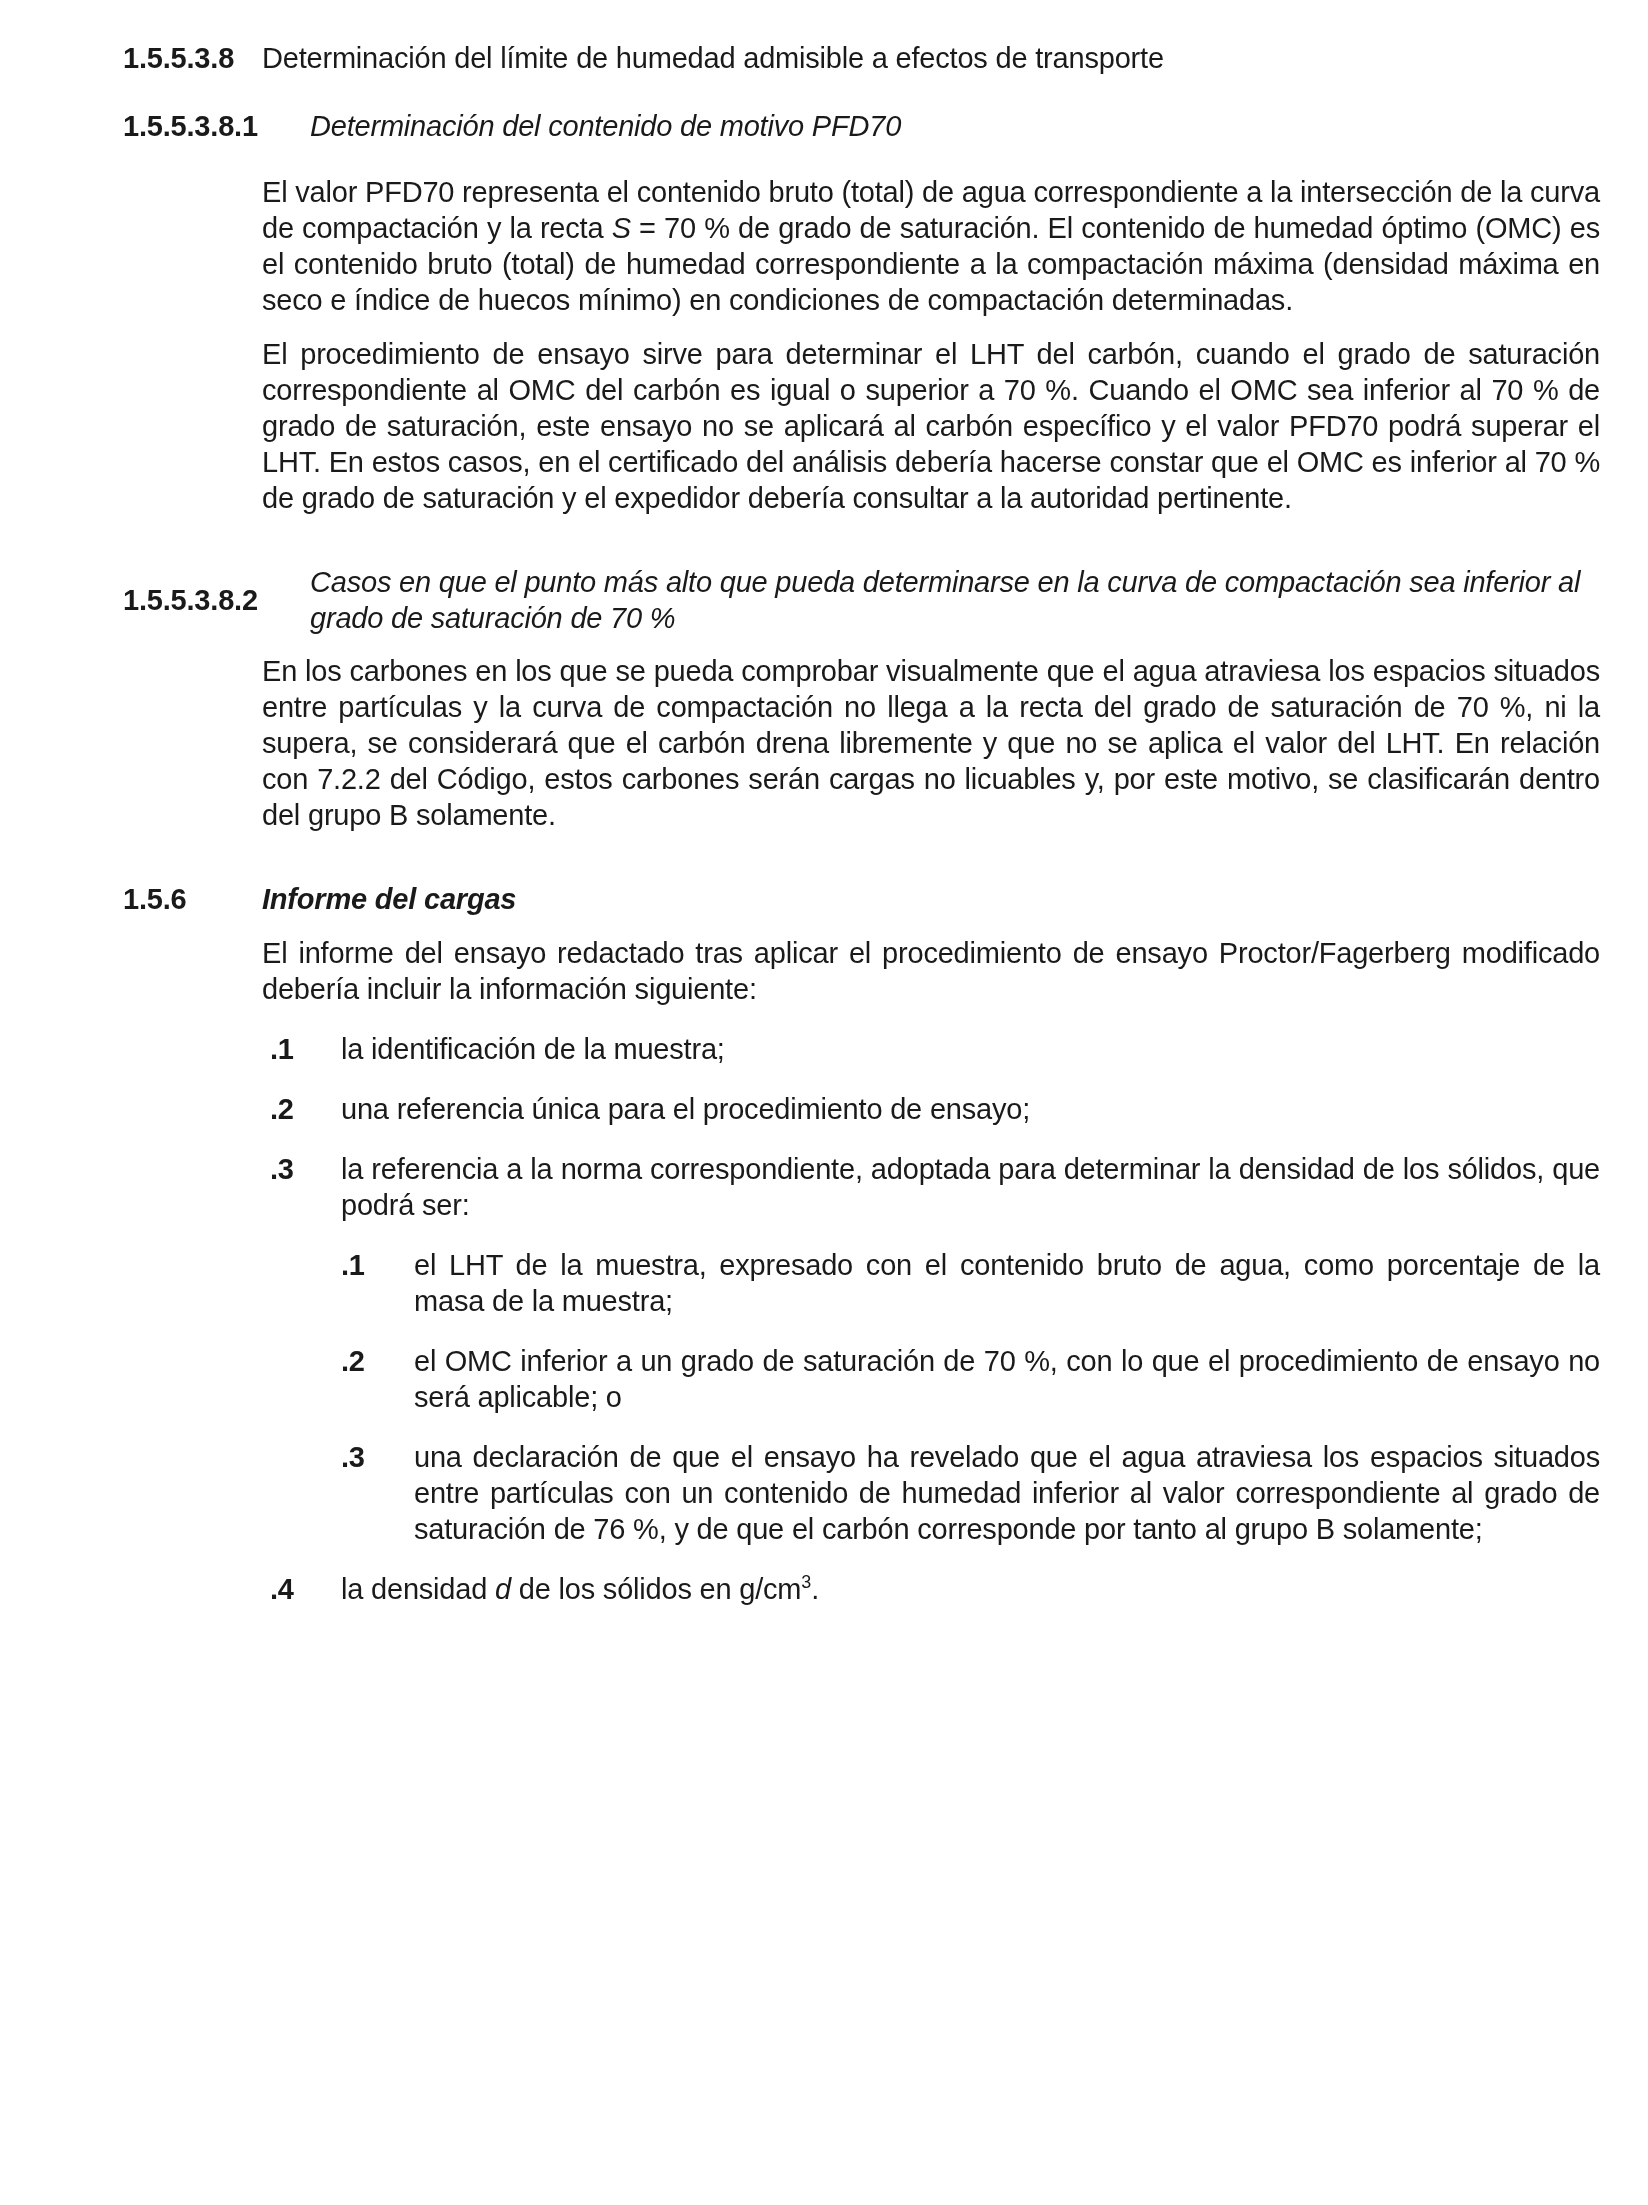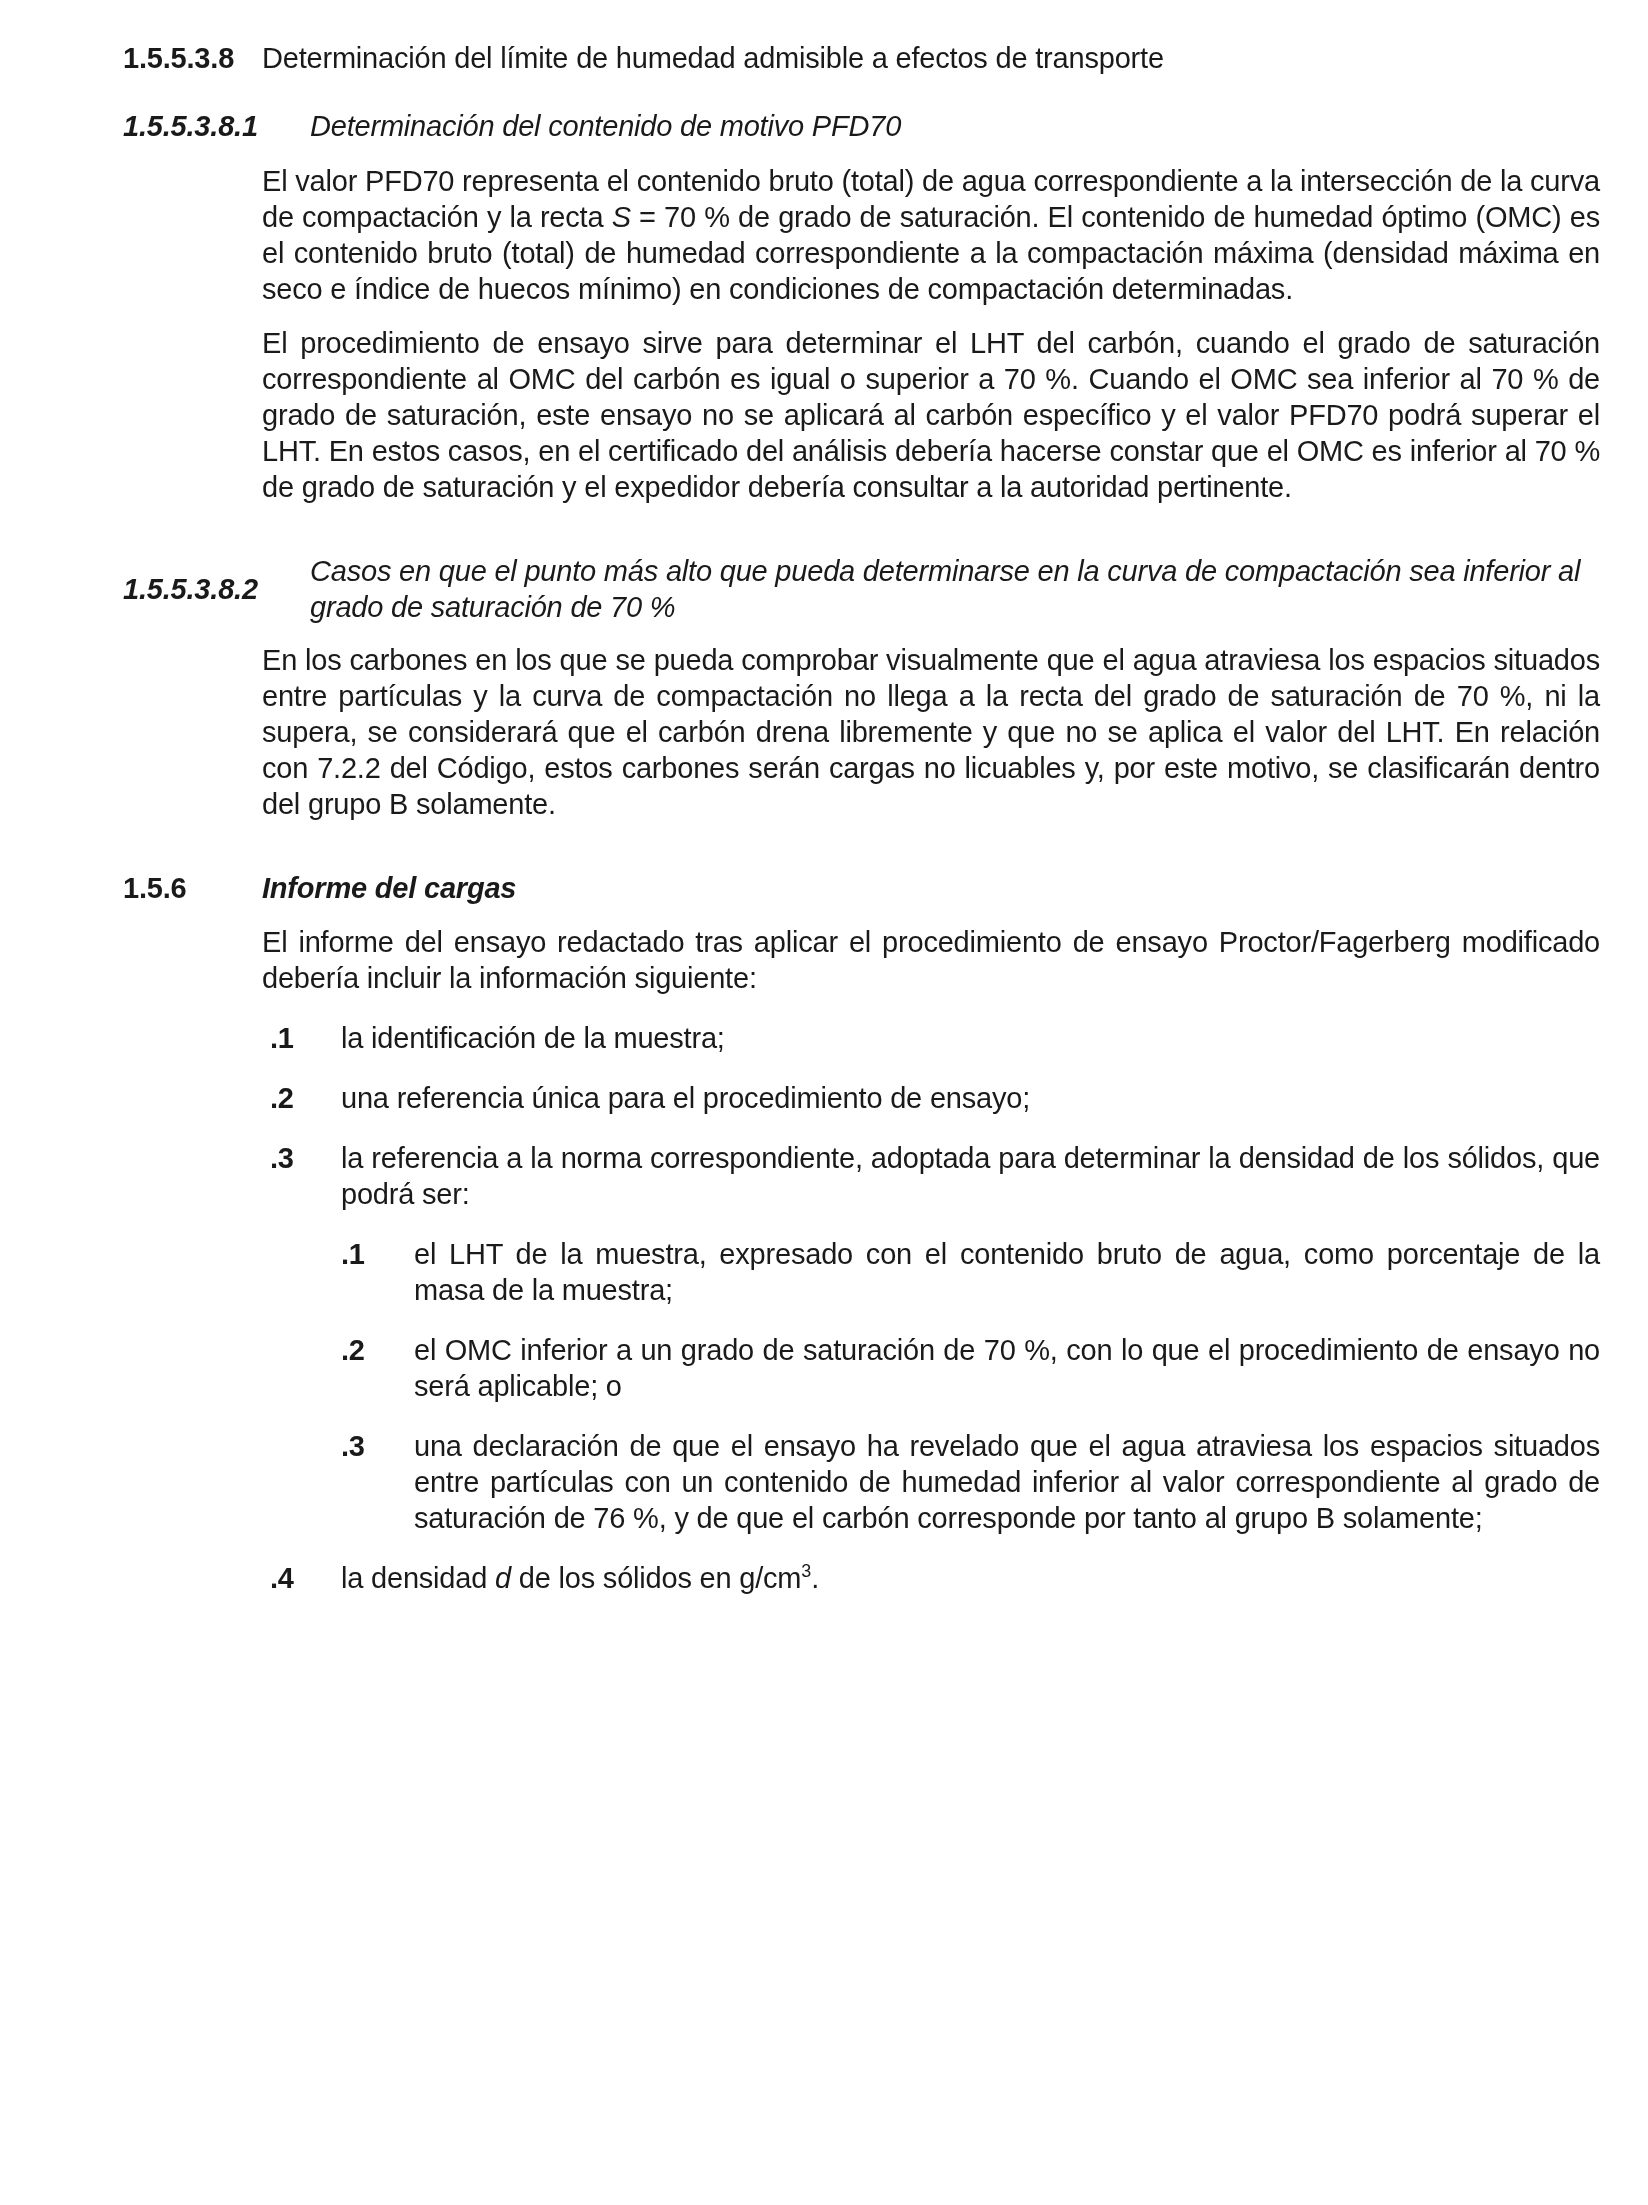--- a/index.html
+++ b/index.html
@@ -28,32 +28,31 @@
   .heading .num {
     font-weight: bold;
     white-space: nowrap;
   }
   .h-main .num {
     flex: 0 0 139px;
   }
   .h-sub .num {
     flex: 0 0 151px;
     margin-right: 36px;
-    font-style: italic;
   }
   .title-regular { font-weight: normal; font-style: normal; text-align: right; }
   .title-italic  { font-weight: normal; font-style: italic; }
   .title-bold-italic { font-weight: bold; font-style: italic; }
   .body {
     margin: 17.5px 0 17.5px 139px;
     text-align: justify;
   }
   .mt-head { margin-top: 32px; }
   .mt-sec  { margin-top: 48px; align-items: center; }
-  .mt-par  { margin-top: 19px; }
+  .mt-par  { margin-top: 30px; }
   .li {
     display: flex;
     margin: 24px 0 24px 147px;
   }
   .li .marker {
     flex: 0 0 71px;
     font-weight: bold;
   }
   .li.inner {
     margin-left: 218px;

